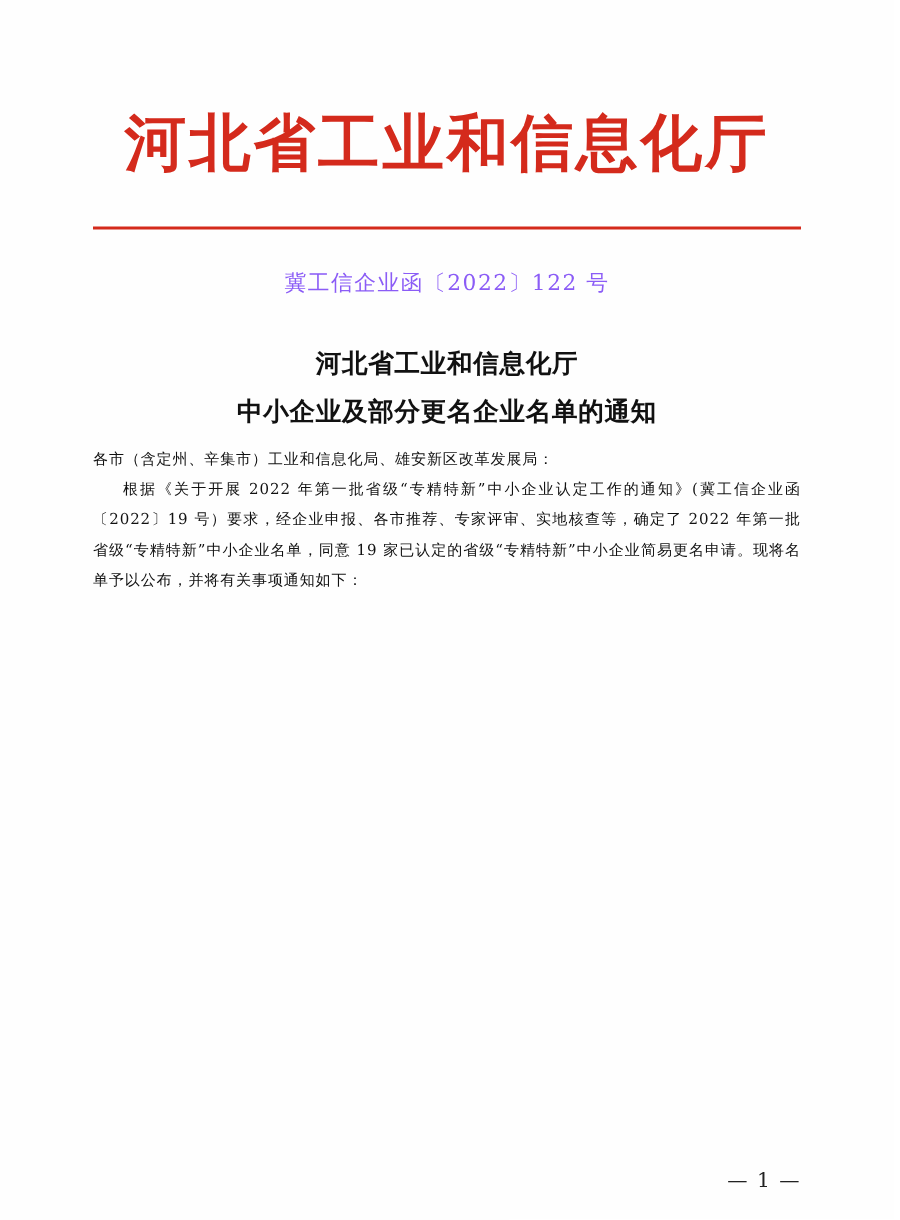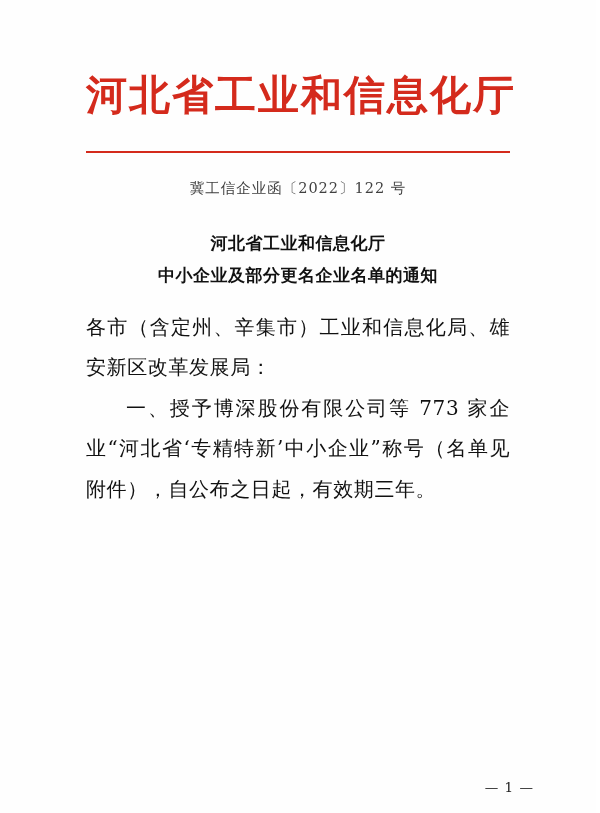--- a/index.html
+++ b/index.html
@@ -12,21 +12,21 @@
     height: 813px;
     font-family: "DejaVu Serif", "Liberation Serif", serif;
     color: #1a1a1a;
     overflow: hidden;
   }
   .page {
     position: relative;
     width: 596px;
     height: 813px;
     box-sizing: border-box;
-    padding: 0 86px;
+    padding: 0 62px;
     background: #fefefe;
   }
 
   
   .masthead {
     padding-top: 72px;
     text-align: center;
   }
   .masthead-title {
     color: #d42a1c;
@@ -43,42 +43,42 @@
     background: #d42a1c;
     width: 100%;
   }
 
   
   .doc-number {
     margin-top: 26px;
     text-align: center;
     font-size: 14.5px;
     letter-spacing: 1px;
-    color: #404040;
+    color: #8b5cf6;
   }
 
   
   .doc-title {
     margin-top: 30px;
     text-align: center;
     font-weight: bold;
     font-size: 17px;
     line-height: 1.85;
     letter-spacing: 0.5px;
     color: #111;
   }
   .doc-title .line {
     display: block;
     white-space: nowrap;
   }
 
   
   .body-text {
-    margin-top: 16px;
-    font-size: 20px;
+    margin-top: 6px;
+    font-size: 10px;
     line-height: 2.02;
     letter-spacing: 0.6px;
     text-align: justify;
     color: #111;
   }
   .body-text p {
     margin: 0;
   }
   .body-text p.indent {
     text-indent: 2em;
@@ -106,18 +106,18 @@
 
   <div class="doc-number">冀工信企业函〔2022〕122 号</div>
 
   <div class="doc-title">
     <span class="line">河北省工业和信息化厅</span>
     <span class="line">中小企业及部分更名企业名单的通知</span>
   </div>
 
   <div class="body-text">
     <p>各市（含定州、辛集市）工业和信息化局、雄安新区改革发展局：</p>
-    <p class="indent">一、授予博深股份有限公司等 773 家企业“河北省‘专精特新’中小企业”称号（名单见附件），自公布之日起，有效期三年。</p>
+    <p class="indent">根据《关于开展 2022 年第一批省级“专精特新”中小企业认定工作的通知》(冀工信企业函〔2022〕19 号）要求，经企业申报、各市推荐、专家评审、实地核查等，确定了 2022 年第一批省级“专精特新”中小企业名单，同意 19 家已认定的省级“专精特新”中小企业简易更名申请。现将名单予以公布，并将有关事项通知如下：</p>
   </div>
 
   <div class="page-footer">— 1 —</div>
 
 </div>
 
 </body></html>

